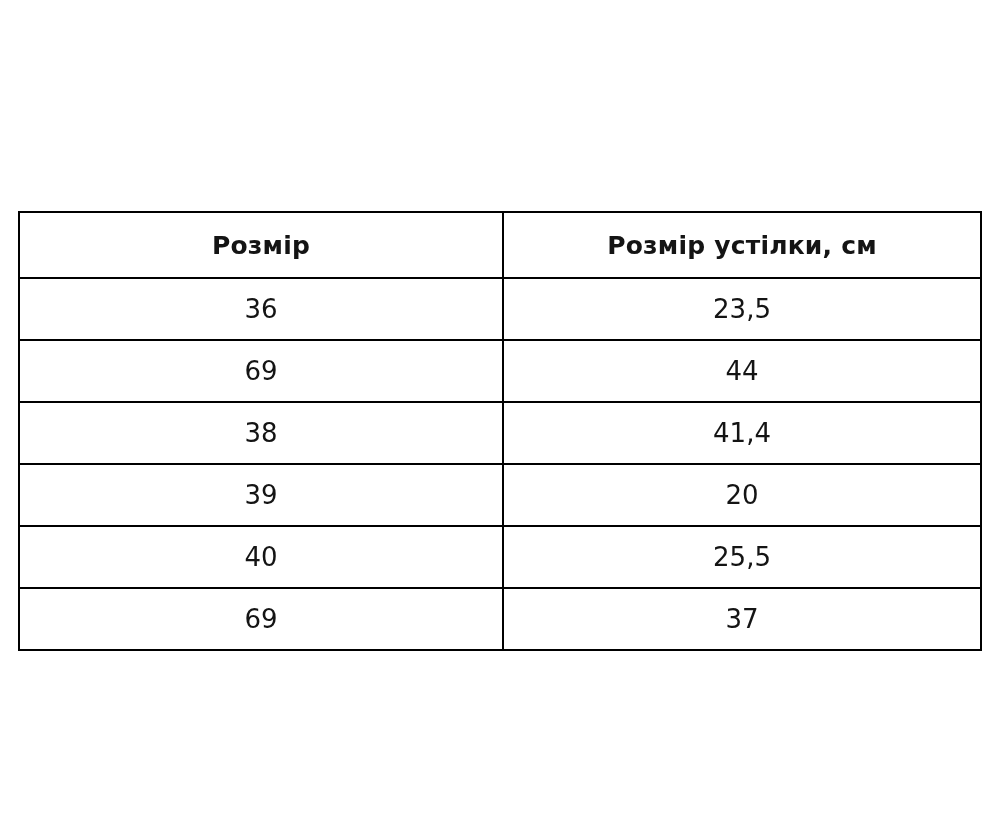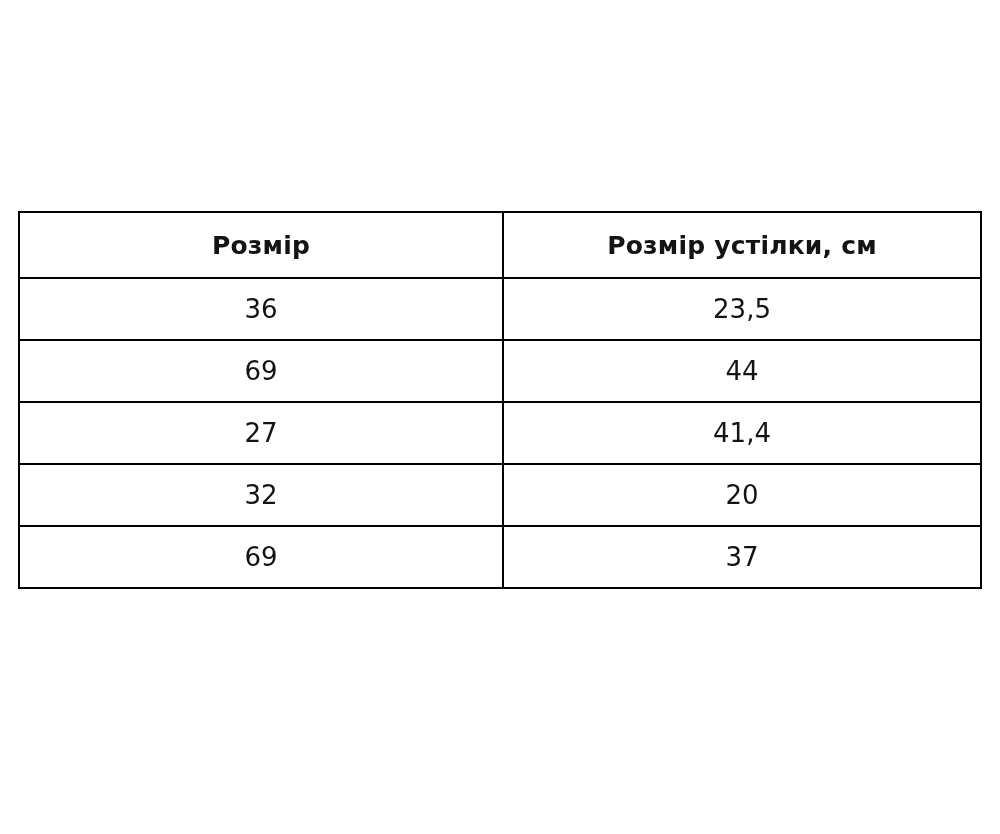--- a/index.html
+++ b/index.html
@@ -71,26 +71,30 @@
       <tbody>
         <tr>
           <td>36</td>
           <td>23,5</td>
         </tr>
         <tr>
           <td>69</td>
           <td>44</td>
         </tr>
         <tr>
-          <td>27</td>
+          <td>38</td>
           <td>41,4</td>
         </tr>
         <tr>
-          <td>32</td>
+          <td>39</td>
           <td>20</td>
+        </tr>
+        <tr>
+          <td>40</td>
+          <td>25,5</td>
         </tr>
         <tr>
           <td>69</td>
           <td>37</td>
         </tr>
       </tbody>
     </table>
   </div>
 </div>
 

